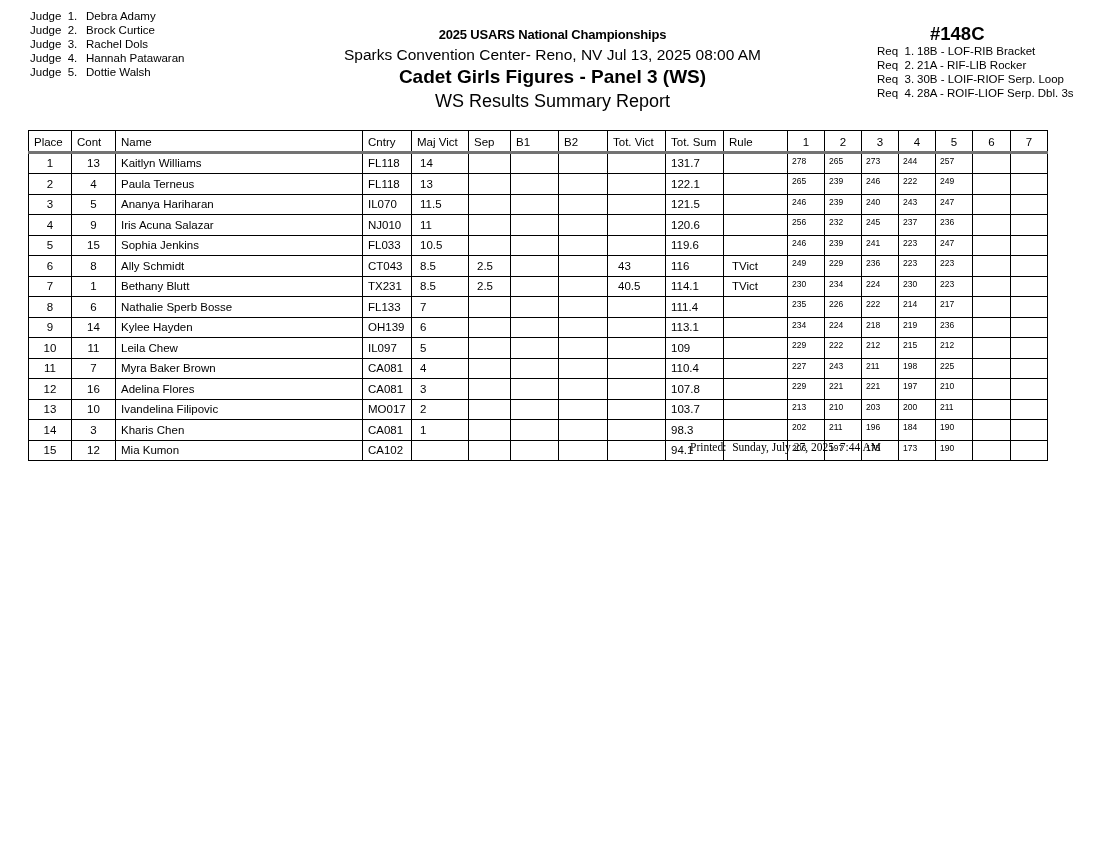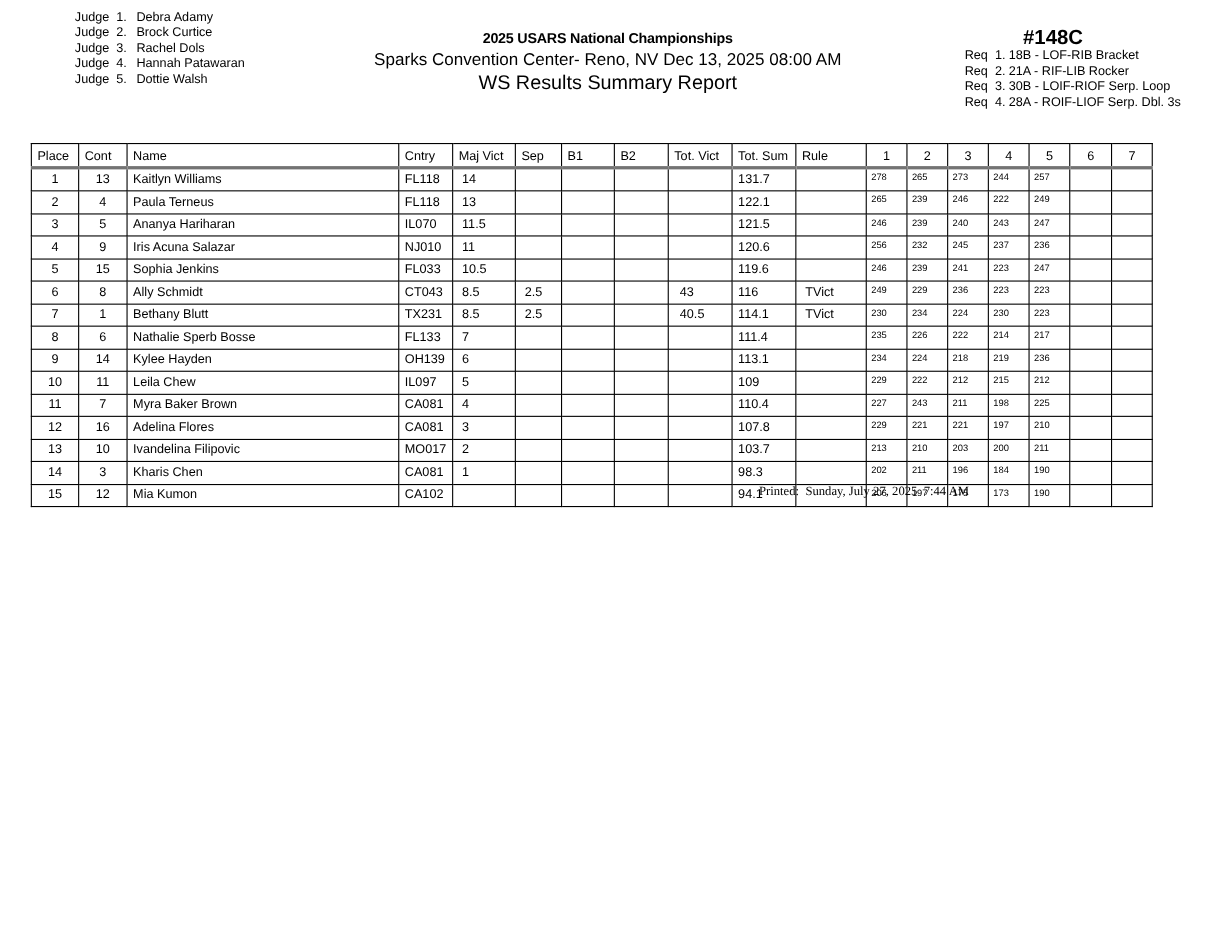--- a/index.html
+++ b/index.html
@@ -5,21 +5,21 @@
     html, body { margin: 0; padding: 0; background: #ffffff; }
     body {
       width: 1100px; height: 850px; position: relative; overflow: hidden;
       font-family: "Liberation Sans", sans-serif; color: #000;
     }
     .judges {
       position: absolute; left: 30px; top: 9px;
       font-size: 11.5px; line-height: 14px;
     }
     .judges .row { white-space: pre; }
-    .judges .lbl { display: inline-block; width: 56px; margin-left: 38px; }
+    .judges .lbl { display: inline-block; width: 56px; }
     .reqs {
       position: absolute; left: 877px; top: 44px;
       font-size: 11.5px; line-height: 14px;
     }
     .reqs .row { white-space: pre; }
     .reqs .lbl { display: inline-block; width: 40px; }
     .event-num {
       position: absolute; left: 930px; top: 23px; width: 130px; 
       font-size: 18.5px; font-weight: bold;
     }
@@ -59,21 +59,22 @@
 <div class="judges">
   <div class="row"><span class="lbl">Judge  1.</span><span>Debra Adamy</span></div>
   <div class="row"><span class="lbl">Judge  2.</span><span>Brock Curtice</span></div>
   <div class="row"><span class="lbl">Judge  3.</span><span>Rachel Dols</span></div>
   <div class="row"><span class="lbl">Judge  4.</span><span>Hannah Patawaran</span></div>
   <div class="row"><span class="lbl">Judge  5.</span><span>Dottie Walsh</span></div>
 </div>
 
 <div class="titles">
   <div class="t1">2025 USARS National Championships</div>
-  <div class="t2">Sparks Convention Center- Reno, NV  Dec 13, 2025  08:00 AM</div>
+  <div class="t2">Sparks Convention Center- Reno, NV  Jul 13, 2025  08:00 AM</div>
+  <div class="t3">Cadet Girls Figures - Panel 3 (WS)</div>
   <div class="t4">WS Results Summary Report</div>
 </div>
 
 <div class="event-num">#148C</div>
 
 <div class="reqs">
   <div class="row"><span class="lbl">Req  1.</span><span>18B - LOF-RIB Bracket</span></div>
   <div class="row"><span class="lbl">Req  2.</span><span>21A - RIF-LIB Rocker</span></div>
   <div class="row"><span class="lbl">Req  3.</span><span>30B - LOIF-RIOF Serp. Loop</span></div>
   <div class="row"><span class="lbl">Req  4.</span><span>28A - ROIF-LIOF Serp. Dbl. 3s</span></div>

